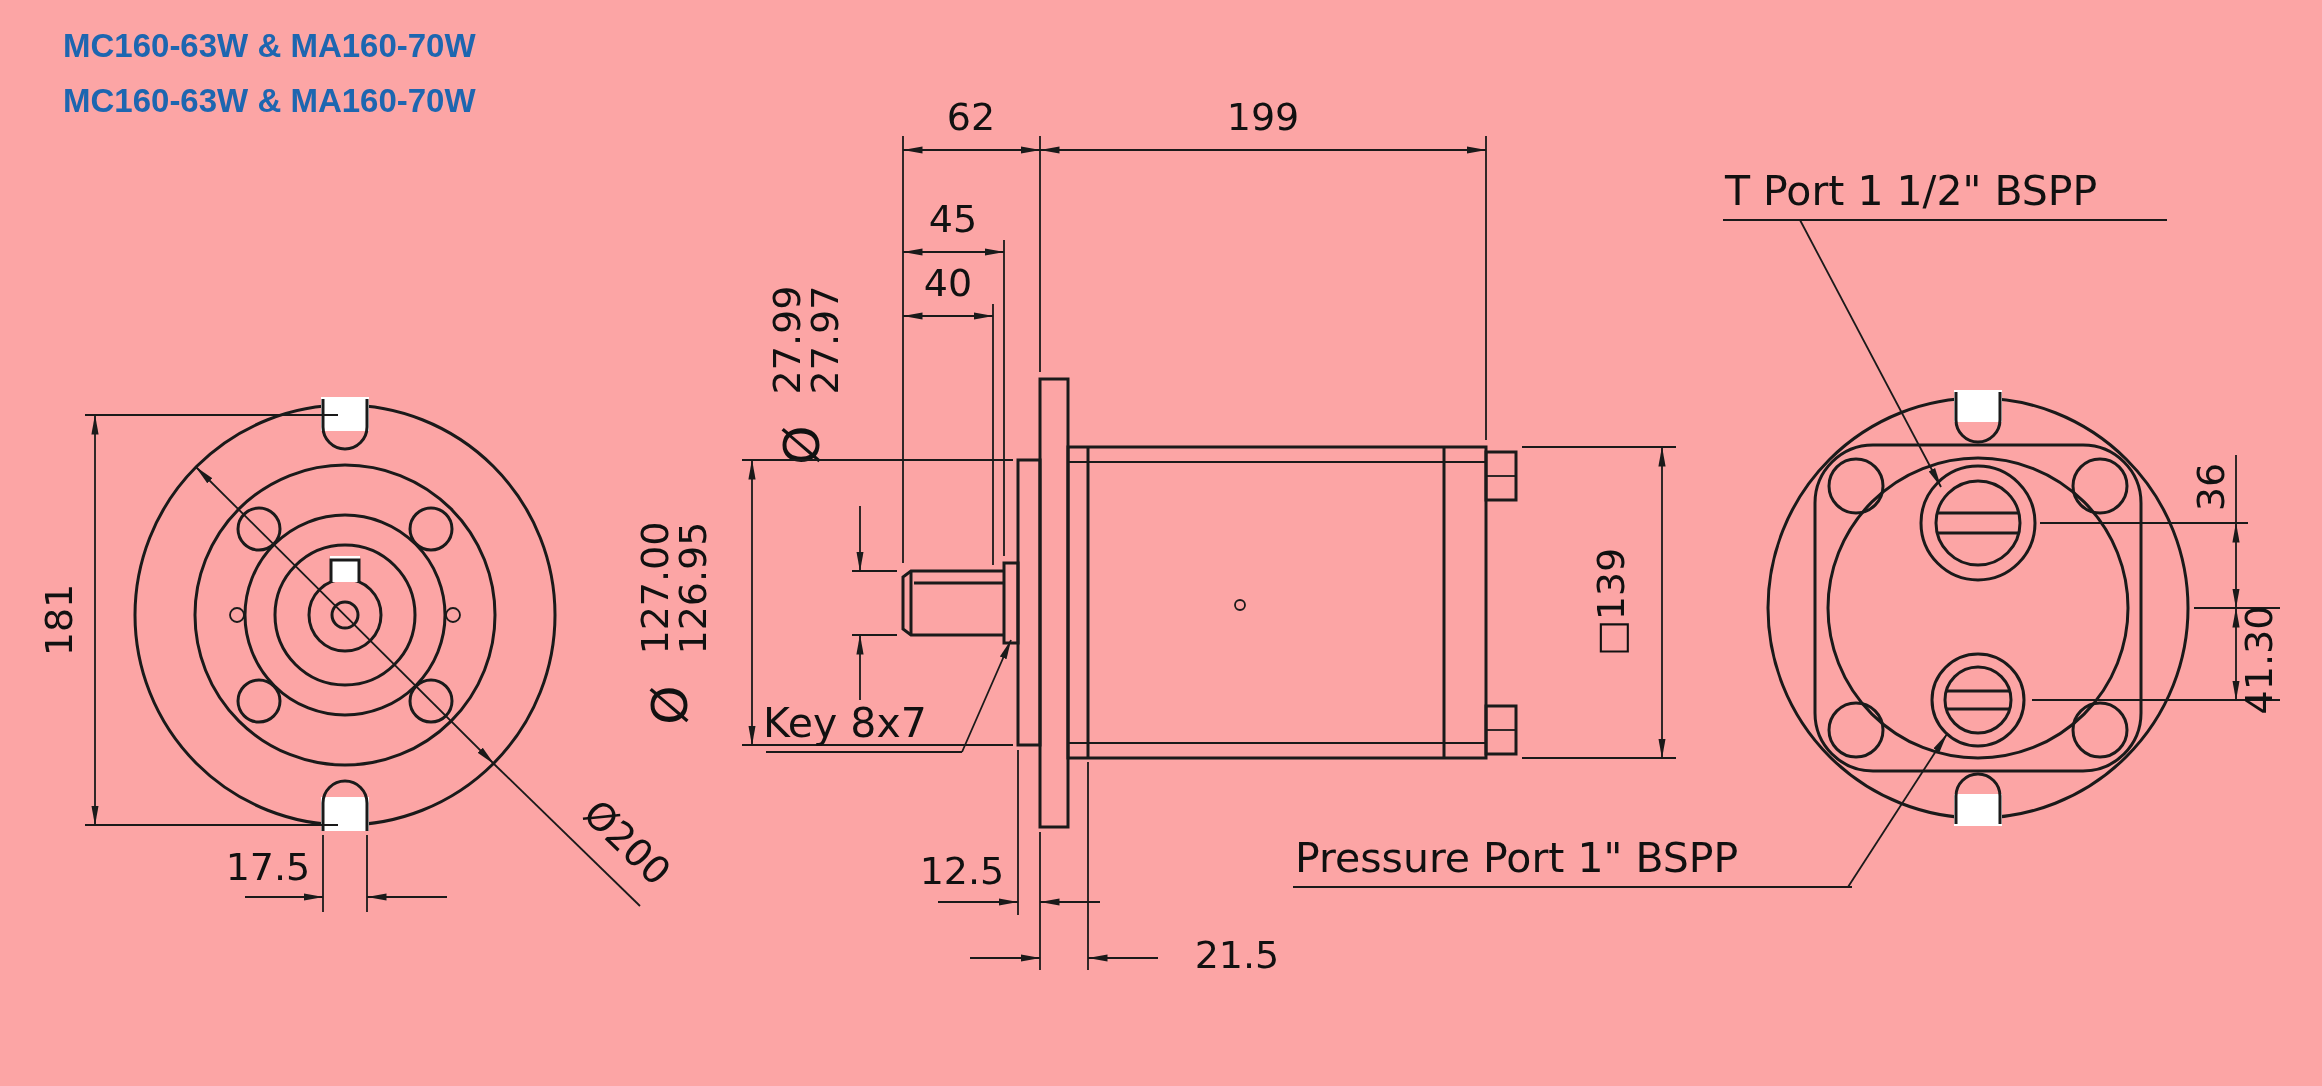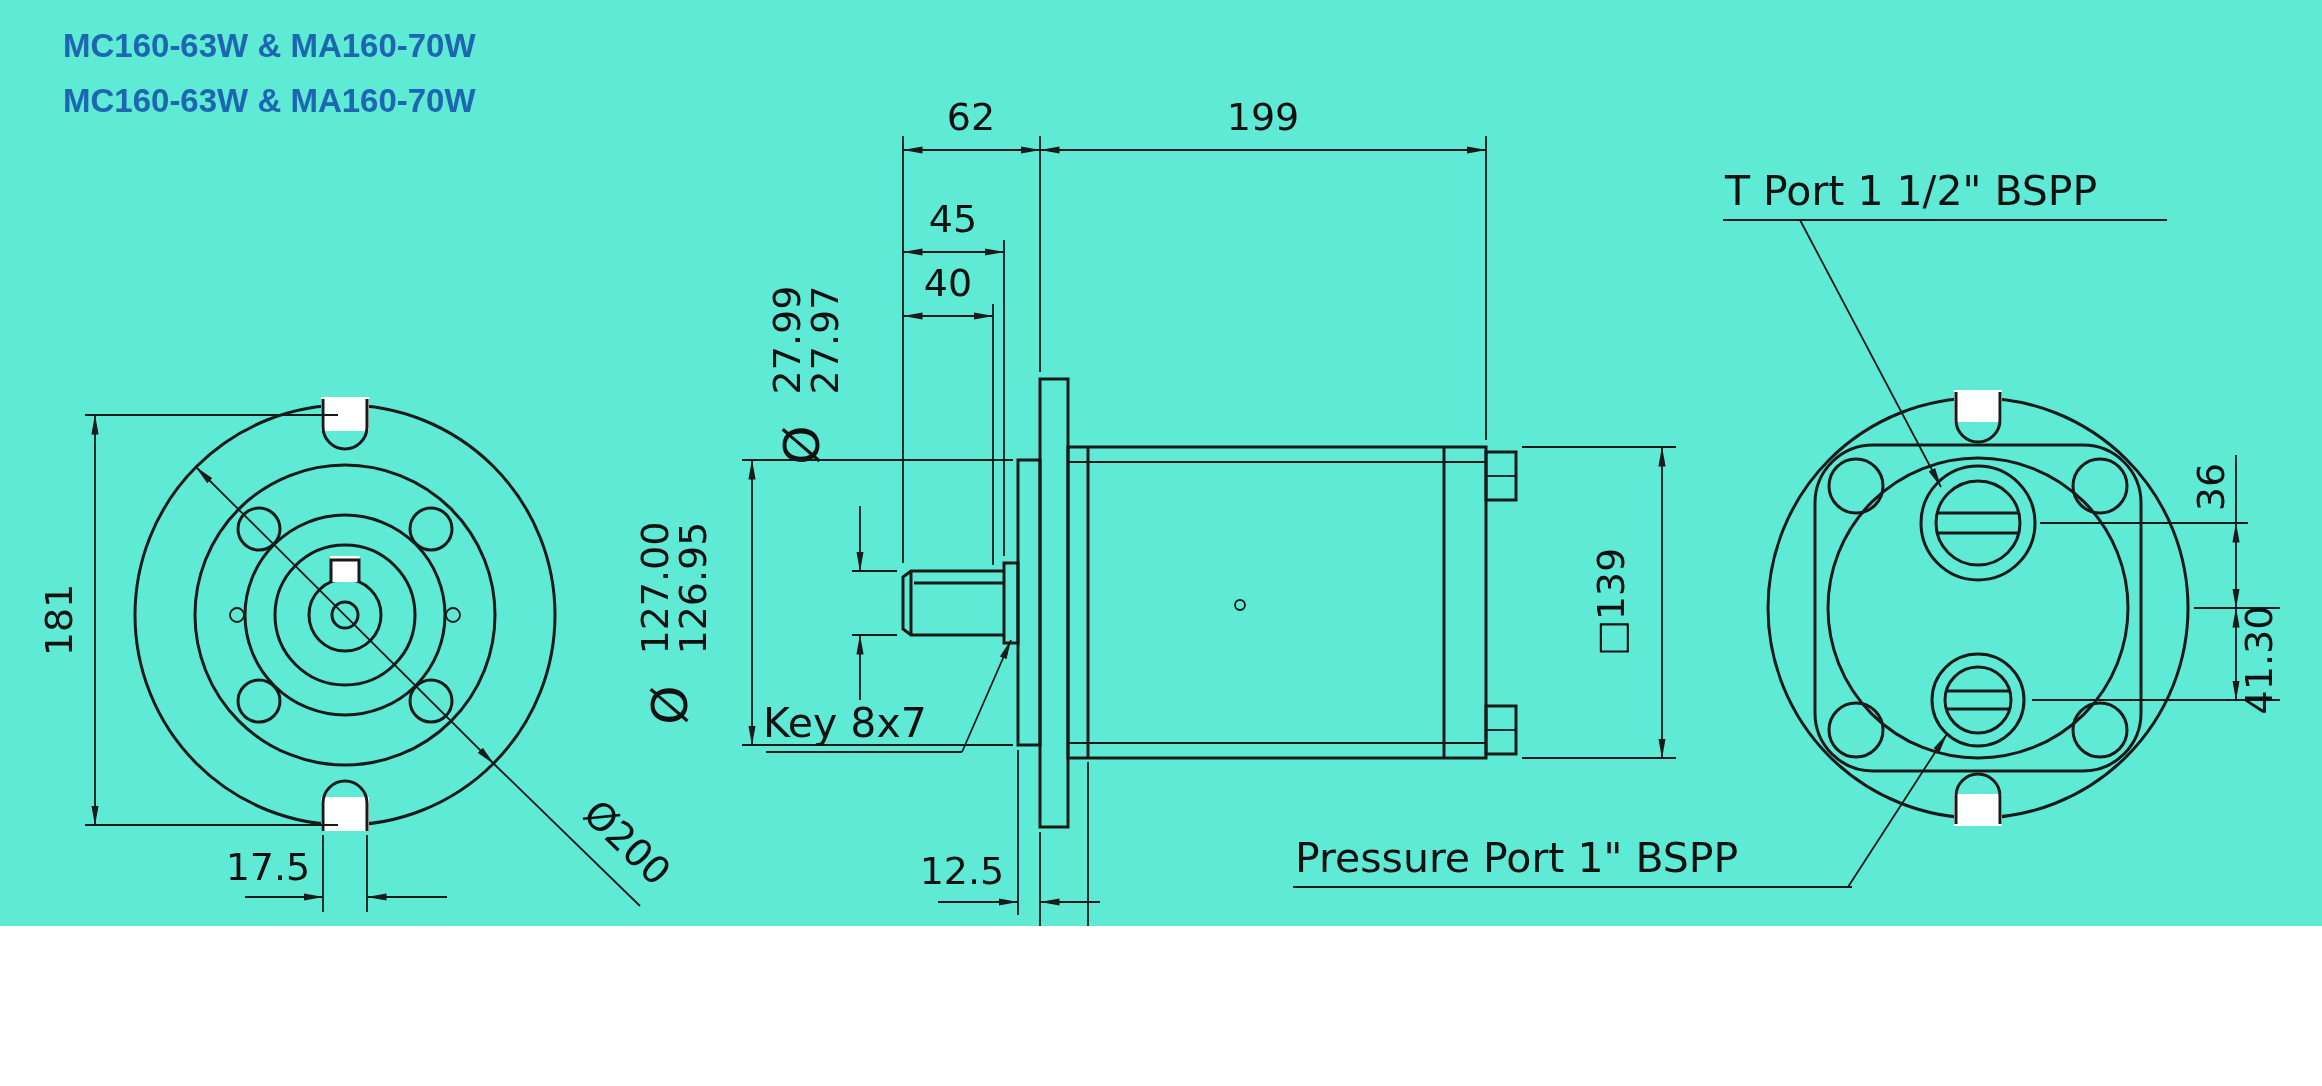--- a/index.html
+++ b/index.html
@@ -1,16 +1,16 @@
 <!DOCTYPE html>
 <html><head>
 <meta charset="utf-8">
 <style>
   html,body{margin:0;padding:0;background:#ffffff;}
-  .page{position:relative;width:2322px;height:926px;background:#5eead4;overflow:hidden;}
+  .page{position:relative;width:2322px;height:1086px;background:#fca5a5;overflow:hidden;}
   svg{display:block;}
   .ln{fill:none;stroke:#1a1a1a;stroke-width:3;}
   .thin{fill:none;stroke:#1a1a1a;stroke-width:1.8;}
   .erase{fill:#ffffff;stroke:none;}
   .dim{font-family:"DejaVu Sans",sans-serif;font-size:38px;fill:#111;}
   .lbl{font-family:"DejaVu Sans",sans-serif;font-size:41px;fill:#111;}
   .dia{font-family:"DejaVu Sans",sans-serif;font-size:50px;fill:#111;}
   .title{font-family:"Liberation Sans",sans-serif;font-weight:bold;font-size:33px;fill:#1d66b0;}
 </style>
 </head>

